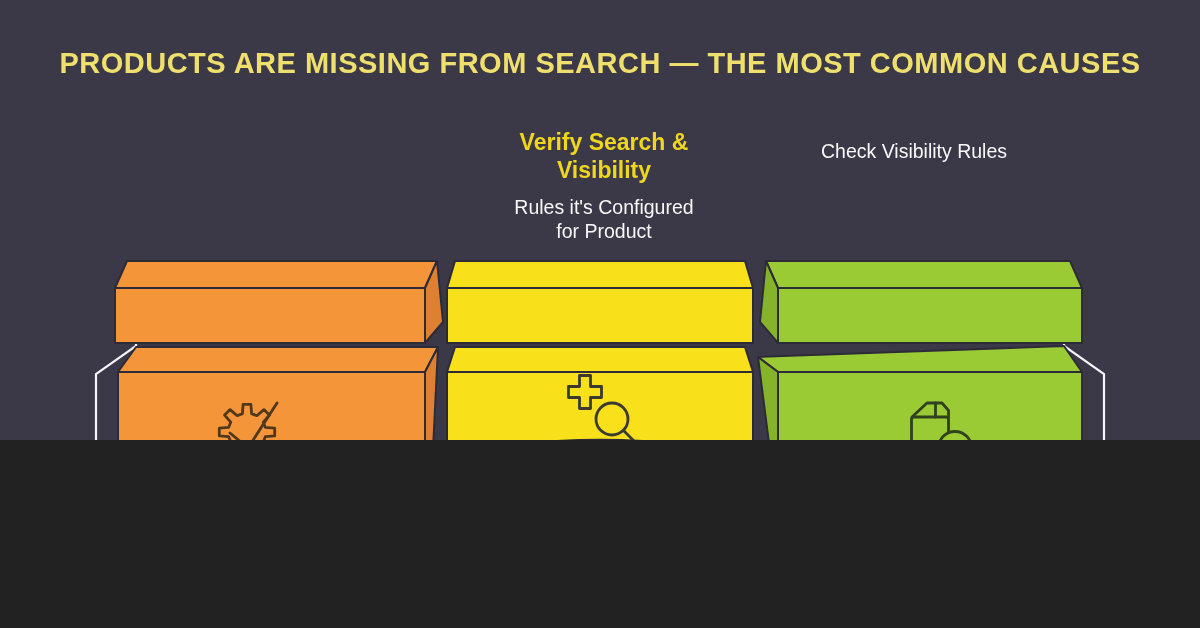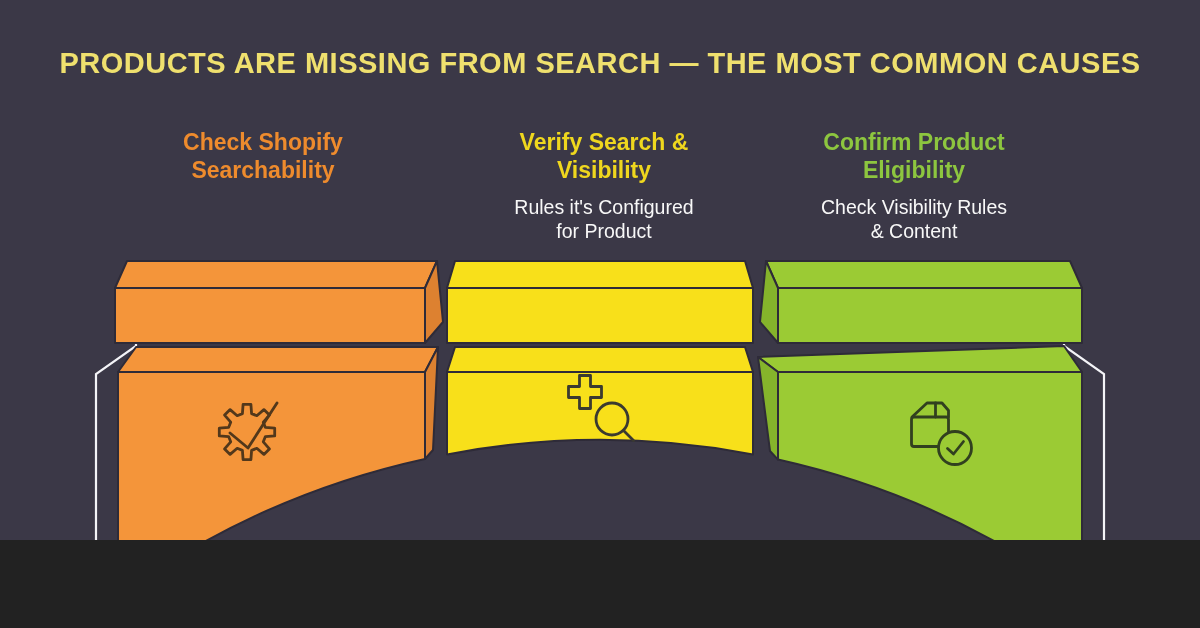--- a/index.html
+++ b/index.html
@@ -1,18 +1,18 @@
 <!DOCTYPE html>
 <html style="--bg: #3B3847; --title_text: #EFE06E; --body_text: #F8F8F8; --heading_orange: #EE8B2D; --heading_yellow: #EFD71E; --heading_green: #8DC63F; --orange: #F4953A; --orange_side: #DD8130; --yellow: #F8E01A; --yellow_side: #E3C716; --green: #9BCB34; --green_side: #85B42B; --outline: #2E2B38; --bracket: #F4F4F8; --icon_orange: #52381B; --icon_yellow: #3B3A30; --icon_green: #31401F;"><head>
 <meta charset="utf-8">
 <style>
   html,body{margin:0;padding:0;background:#222;}
   .stage{
     position:relative;
-    width:1200px;height:540px;
+    width:1200px;height:440px;
     margin:0 auto;
     background:var(--bg,#3B3847);
     overflow:hidden;
     font-family:"Liberation Sans", sans-serif;
   }
   .stage svg{position:absolute;inset:0;}
   .title{
     position:absolute;left:0;right:0;top:47px;
     text-align:center;
     color:var(--title_text,#EFE06E);
@@ -42,45 +42,36 @@
   .ic-g{stroke:var(--icon_green,#31401F);}
 </style>
 </head>
 <body>
 
 <div class="stage">
 
   <div class="title">PRODUCTS ARE MISSING FROM SEARCH — THE MOST COMMON CAUSES</div>
 
   <div class="col col-1">
-    <div class="heading">
-      <div>Check Shopify</div>
-      <div>Searchability</div>
-    </div>
   </div>
 
   <div class="col col-2">
     <div class="heading">
       <div>Verify Search &amp;</div>
       <div>Visibility</div>
     </div>
     <div class="sub">
       <div>Rules it's Configured</div>
       <div>for Product</div>
     </div>
   </div>
 
   <div class="col col-3">
-    <div class="heading">
-      <div>Confirm Product</div>
-      <div>Eligibility</div>
-    </div>
     <div class="sub">
       <div>Check Visibility Rules</div>
-      <div>&amp; Content</div>
     </div>
   </div>
 
   <svg viewBox="0 0 1200 628" width="1200" height="628">
 
     <path class="bracket" d="M 136,337 L 136,346 L 96,374 L 96,597"></path>
     <path class="bracket" d="M 1064,337 L 1064,346 L 1104,374 L 1104,595"></path>
 
     <g>
       <path class="blk face-orange" d="M 115,288 L 127,261 L 437,261 L 425,288 Z"></path>

